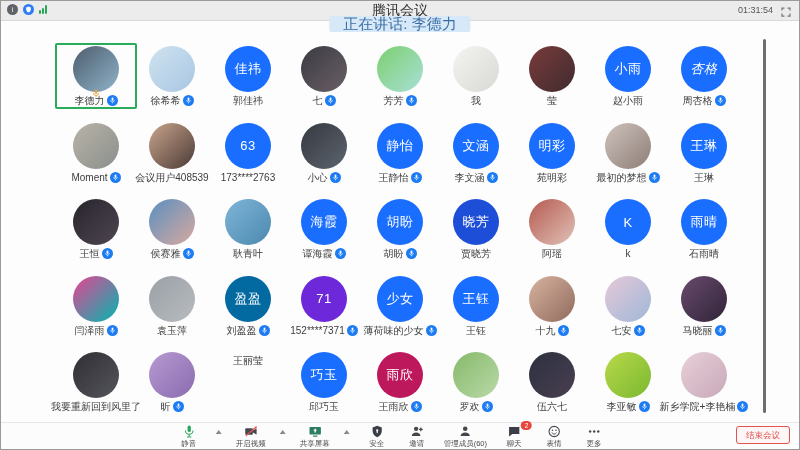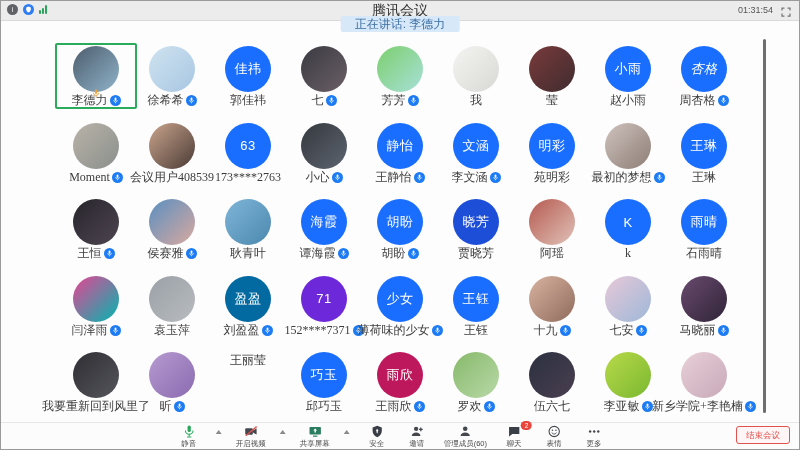--- a/index.html
+++ b/index.html
@@ -11,31 +11,31 @@
   .tb-circle{width:11px;height:11px;border-radius:50%;display:flex;align-items:center;justify-content:center;color:#fff;font-size:7px;line-height:1;}
   .tb-info{background:#5f6368;}
   .tb-shield{background:#2e7cf6;}
   .tb-signal{display:flex;align-items:flex-end;gap:1px;height:9px;}
   .tb-signal i{display:block;width:2px;background:#2aa65c;border-radius:1px;}
   .tb-title{position:absolute;left:0;right:0;top:0;height:19px;text-align:center;font-size:14px;line-height:19px;color:#333;}
   .tb-time{position:absolute;right:26px;top:0;height:19px;font-size:9px;line-height:19px;color:#555;}
   .tb-fs{position:absolute;right:7px;top:3px;width:12px;height:12px;}
 
   
-  .banner{position:absolute;top:15px;left:50%;transform:translateX(-50%);background:#d7e8f8;color:#3b6ea5;font-size:12px;line-height:14px;padding:1px 14px;border-radius:2px;z-index:5;white-space:nowrap;}
+  .banner{position:absolute;top:15px;left:50%;transform:translateX(-50%);background:#d7e8f8;color:#3b6ea5;font-size:15px;line-height:14px;padding:1px 14px;border-radius:2px;z-index:5;white-space:nowrap;}
 
   
   .grid{position:absolute;left:57px;top:42px;display:grid;grid-template-columns:repeat(9,76px);grid-auto-rows:76.5px;}
   .cell{position:relative;display:flex;flex-direction:column;align-items:center;padding-top:3px;}
   .frame{position:absolute;left:-3px;right:-3px;top:0px;height:62px;border:2px solid #2bab5c;border-radius:2px;pointer-events:none;}
   .avatar-wrap{position:relative;width:46px;height:46px;}
   .avatar{width:46px;height:46px;border-radius:50%;display:flex;align-items:center;justify-content:center;color:#fff;font-size:13px;letter-spacing:0.5px;overflow:hidden;}
   .mic-on{position:absolute;left:50%;bottom:-1px;transform:translateX(-50%);width:9px;height:9px;}
   .name-row{margin-top:3px;display:flex;align-items:center;justify-content:center;white-space:nowrap;max-width:none;}
-  .pname{font-size:12px;color:#3c3c3c;line-height:11px;font-family:Liberation Serif, serif;}
+  .pname{font-size:10px;color:#3c3c3c;line-height:11px;}
   .abadge{width:11px;height:11px;border-radius:50%;background:#1d7bf4;margin-left:2px;display:flex;align-items:center;justify-content:center;flex:none;}
   .abadge svg{width:7px;height:7px;}
 
   
   .sb-thumb{position:absolute;left:762px;top:38px;width:3px;height:374px;background:#6e6e6e;border-radius:2px;}
 
   
   .toolbar{position:absolute;left:0;right:0;bottom:0;height:26px;background:#fcfcfc;border-top:1px solid #e6e6e6;}
   .tgroup{position:absolute;left:50%;transform:translateX(-52%);bottom:1px;display:flex;align-items:flex-end;gap:14px;}
   .titem{position:relative;display:flex;flex-direction:column;align-items:center;width:auto;min-width:26px;cursor:default;}

